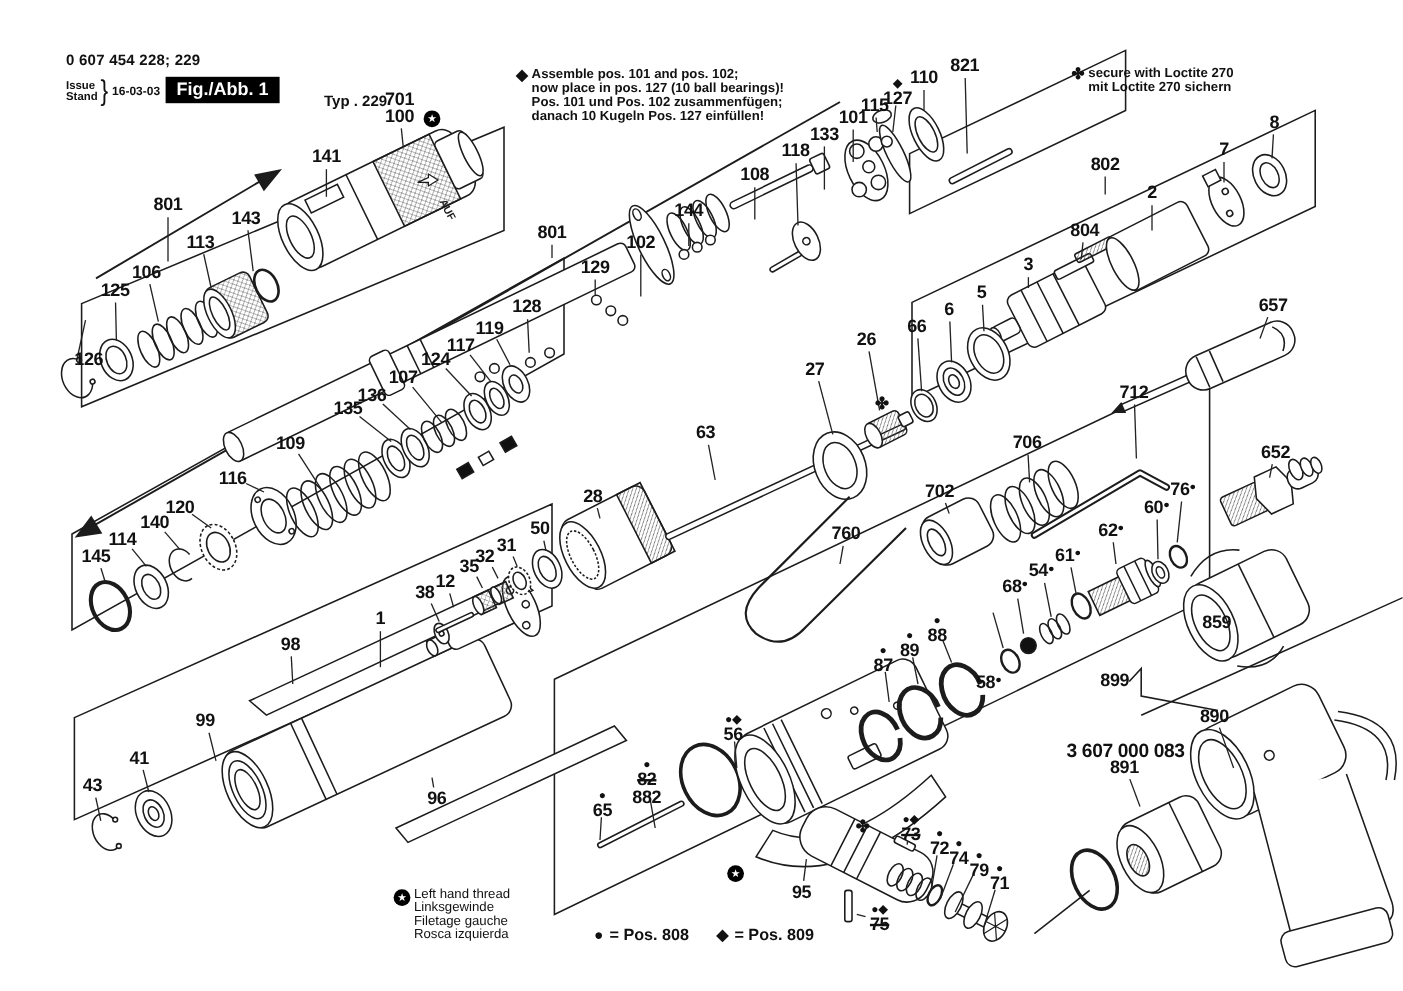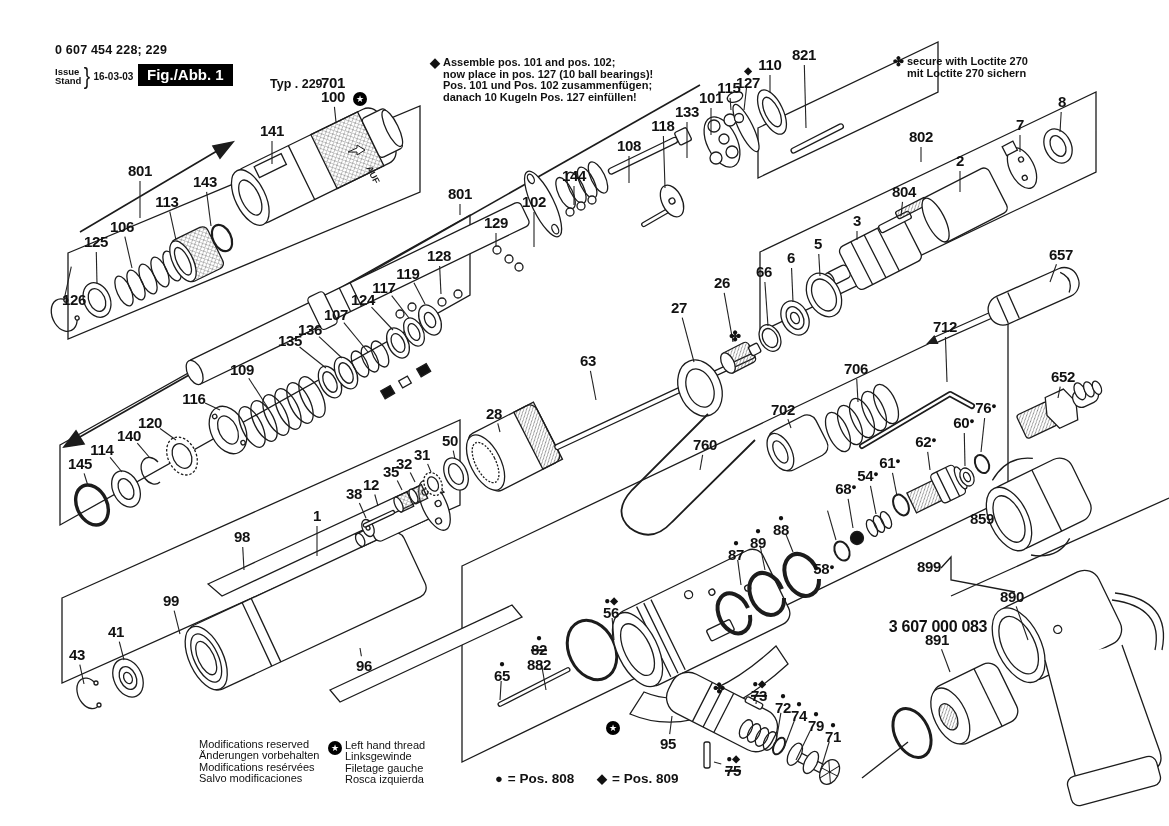--- a/index.html
+++ b/index.html
@@ -535,26 +535,20 @@
     </div>
 
     <div class="note" style="left:893px;top:56px;">
       <span class="clv">✤</span>
       <div>
           <div>secure with Loctite 270</div>
           <div>mit Loctite 270 sichern</div>
         </div>
     </div>
 
-    <div class="footnote" style="left:199px;top:739px;">
-        <div>Modifications reserved</div>
-        <div>Änderungen vorbehalten</div>
-        <div>Modifications resérvées</div>
-        <div>Salvo modificaciones</div>
-      </div>
     <div class="footnote right" style="left:328px;top:740px;">
       <span class="sym-star" style="position:static;transform:none;flex:none;margin-top:1px;">★</span>
       <div>
           <div>Left hand thread</div>
           <div>Linksgewinde</div>
           <div>Filetage gauche</div>
           <div>Rosca izquierda</div>
         </div>
     </div>
 
@@ -640,21 +634,21 @@
         <div class="lbl" style="left: 736px; top: 550px;"><span class="mk">●</span><span>87</span></div>
         <div class="lbl" style="left: 758px; top: 538px;"><span class="mk">●</span><span>89</span></div>
         <div class="lbl" style="left: 781px; top: 525px;"><span class="mk">●</span><span>88</span></div>
         <div class="lbl" style="left: 824px; top: 529px; margin-top: 40px;"><span>58</span><sup>●</sup></div>
         <div class="lbl" style="left: 846px; top: 489px;"><span>68</span><sup>●</sup></div>
         <div class="lbl" style="left: 868px; top: 476px;"><span>54</span><sup>●</sup></div>
         <div class="lbl" style="left: 890px; top: 463px;"><span>61</span><sup>●</sup></div>
         <div class="lbl" style="left: 926px; top: 442px;"><span>62</span><sup>●</sup></div>
         <div class="lbl" style="left: 964px; top: 423px;"><span>60</span><sup>●</sup></div>
         <div class="lbl" style="left: 986px; top: 408px;"><span>76</span><sup>●</sup></div>
-        <div class="lbl" style="left: 982px; top: 519px; text-align: right;"><span>859</span></div>
+        <div class="lbl" style="left: 1014px; top: 519px; text-align: right;"><span>859</span></div>
         <div class="lbl" style="left: 929px; top: 567px;"><span>899</span></div>
         <div class="lbl" style="left: 1012px; top: 597px;"><span>890</span></div>
         <div class="lbl sm" style="left: 938px; top: 627px;"><span>3 607 000 083</span></div>
         <div class="lbl" style="left: 937px; top: 640px;"><span>891</span></div>
         <div class="lbl" style="left: 759px; top: 691px;"><span class="mk">●◆</span><span class="strike">73</span></div>
         <div class="lbl" style="left: 783px; top: 703px;"><span class="mk">●</span><span>72</span></div>
         <div class="lbl" style="left: 799px; top: 711px;"><span class="mk">●</span><span>74</span></div>
         <div class="lbl" style="left: 816px; top: 721px;"><span class="mk">●</span><span>79</span></div>
         <div class="lbl" style="left: 833px; top: 732px;"><span class="mk">●</span><span>71</span></div>
         <div class="lbl" style="left: 733px; top: 766px;"><span class="mk">●◆</span><span class="strike">75</span></div>

